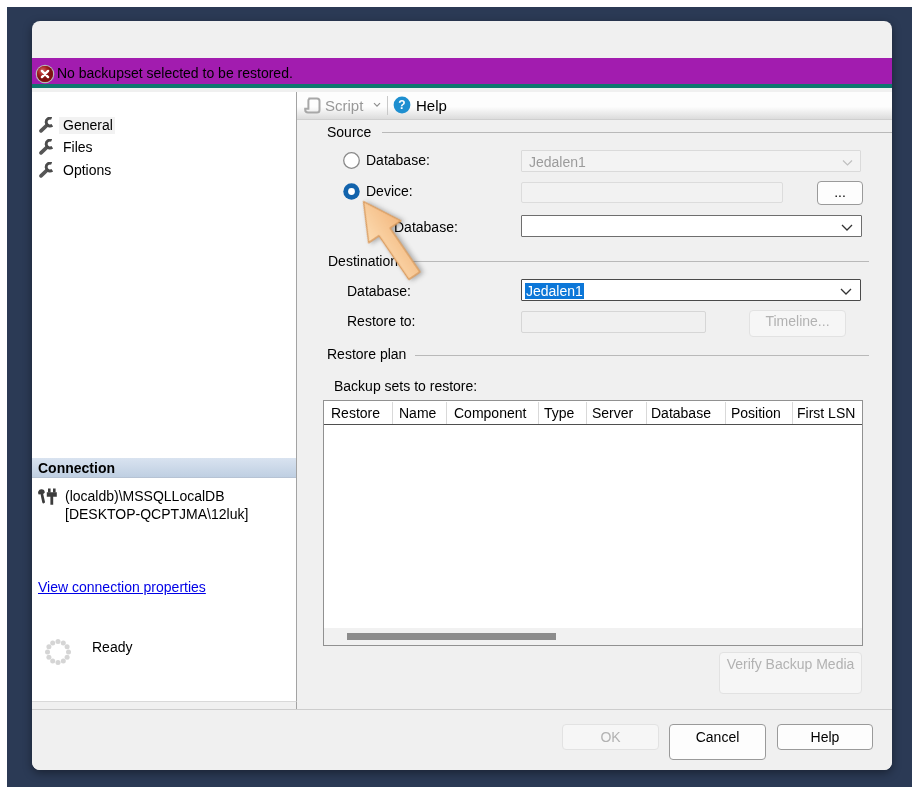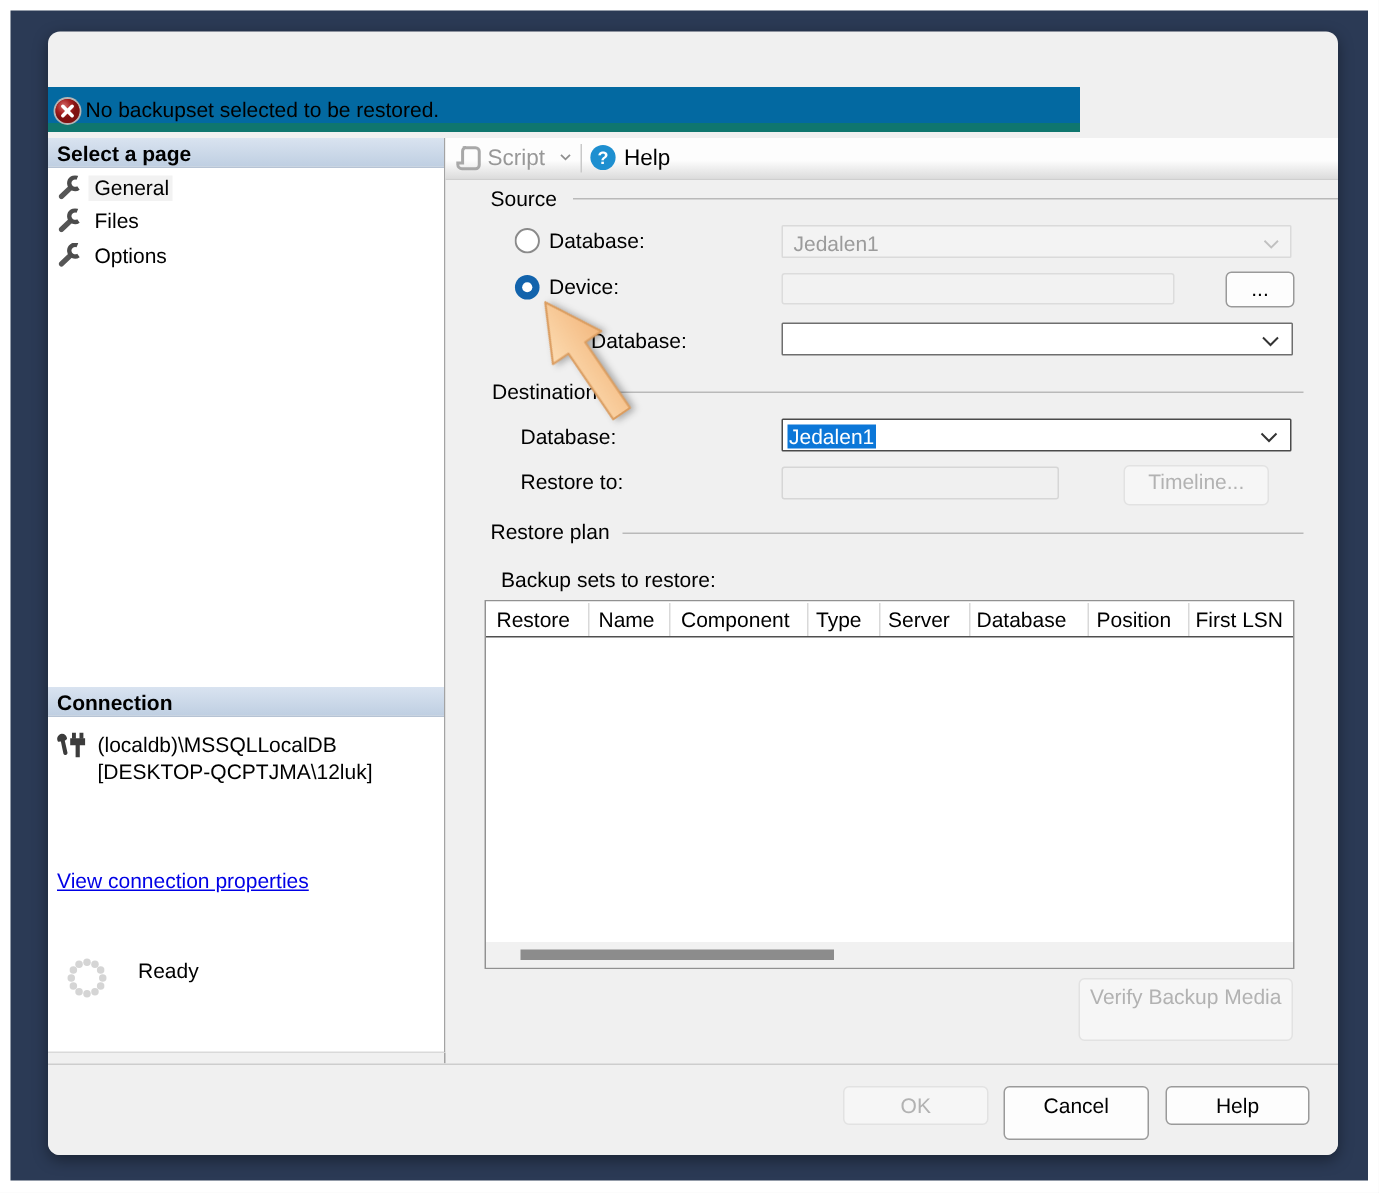--- a/index.html
+++ b/index.html
@@ -7,22 +7,22 @@
     font-family:"Liberation Sans", sans-serif; }
   .abs { position:absolute; }
   #navy { position:absolute; left:7px; top:7px; width:905px; height:780px; background:#2b3a55; }
   #dlg { position:absolute; left:32px; top:21px; width:860px; height:749px;
     background:#f0f0f0; border-radius:8px; overflow:hidden;
     box-shadow:0 3px 10px rgba(0,0,0,.4); font-size:14px; color:#000; }
   
   #title { position:absolute; left:0; top:0; width:860px; height:37px; background:#f0f0f0; }
   #title .txt { position:absolute; left:33px; top:0; height:37px; line-height:39px; color:#6b6b6b; font-size:14px; }
   
-  #warn { position:absolute; left:0; top:37px; width:688px; height:30px; background:#0369a1;
-          border-bottom:6px solid #0f766e; }
+  #warn { position:absolute; left:0; top:37px; width:860px; height:30px; background:#a21caf;
+          border-bottom:4px solid #0f766e; }
   #warn .txt { position:absolute; left:25px; top:0; height:29px; line-height:30px; color:#000; font-size:14px; }
   
   #lpane { position:absolute; left:0; top:71px; width:265px; height:610px; background:#fff;
            border-right:1px solid #a3a3a3; border-bottom:1px solid #d9d9d9; }
   .band { position:absolute; left:0; width:264px; height:20px; border-bottom:1px solid #b6c3d4;
           background:linear-gradient(#d9e3f0,#bfcfe2); font-weight:bold; font-size:14px;
           line-height:20px; padding-left:6px; color:#000; }
   .treeitem { position:absolute; left:31px; font-size:14px; line-height:17px; }
   .link { color:#0000e6; text-decoration:underline; font-size:14px; }
   
@@ -66,21 +66,20 @@
             <stop offset=".65" stop-color="#a21d1d"></stop>
             <stop offset="1" stop-color="#7e1111"></stop>
           </radialGradient>
         </defs>
       <path d="M6.9 6.9 l6.2 6.2 m0 -6.2 l-6.2 6.2" stroke="#fff" stroke-width="2.4" stroke-linecap="round"></path>
     </svg>
     <div class="txt">No backupset selected to be restored.</div>
   </div>
 
   <div id="lpane">
-    <div class="band" style="top:0">Select a page</div>
     <div class="abs" style="left:27px;top:25px;width:56px;height:17px;background:#f2f2f2"></div>
     <div class="treeitem" style="top:25px">General</div>
     <div class="treeitem" style="top:47px">Files</div>
     <div class="treeitem" style="top:70px">Options</div>
 
     <svg class="abs" style="left:7px;top:25px" width="18" height="16" viewBox="0 0 18 16">
         <use href="#wrench"></use>
       </svg>
     <svg class="abs" style="left:7px;top:47px" width="18" height="16" viewBox="0 0 18 16">
         <use href="#wrench"></use>

